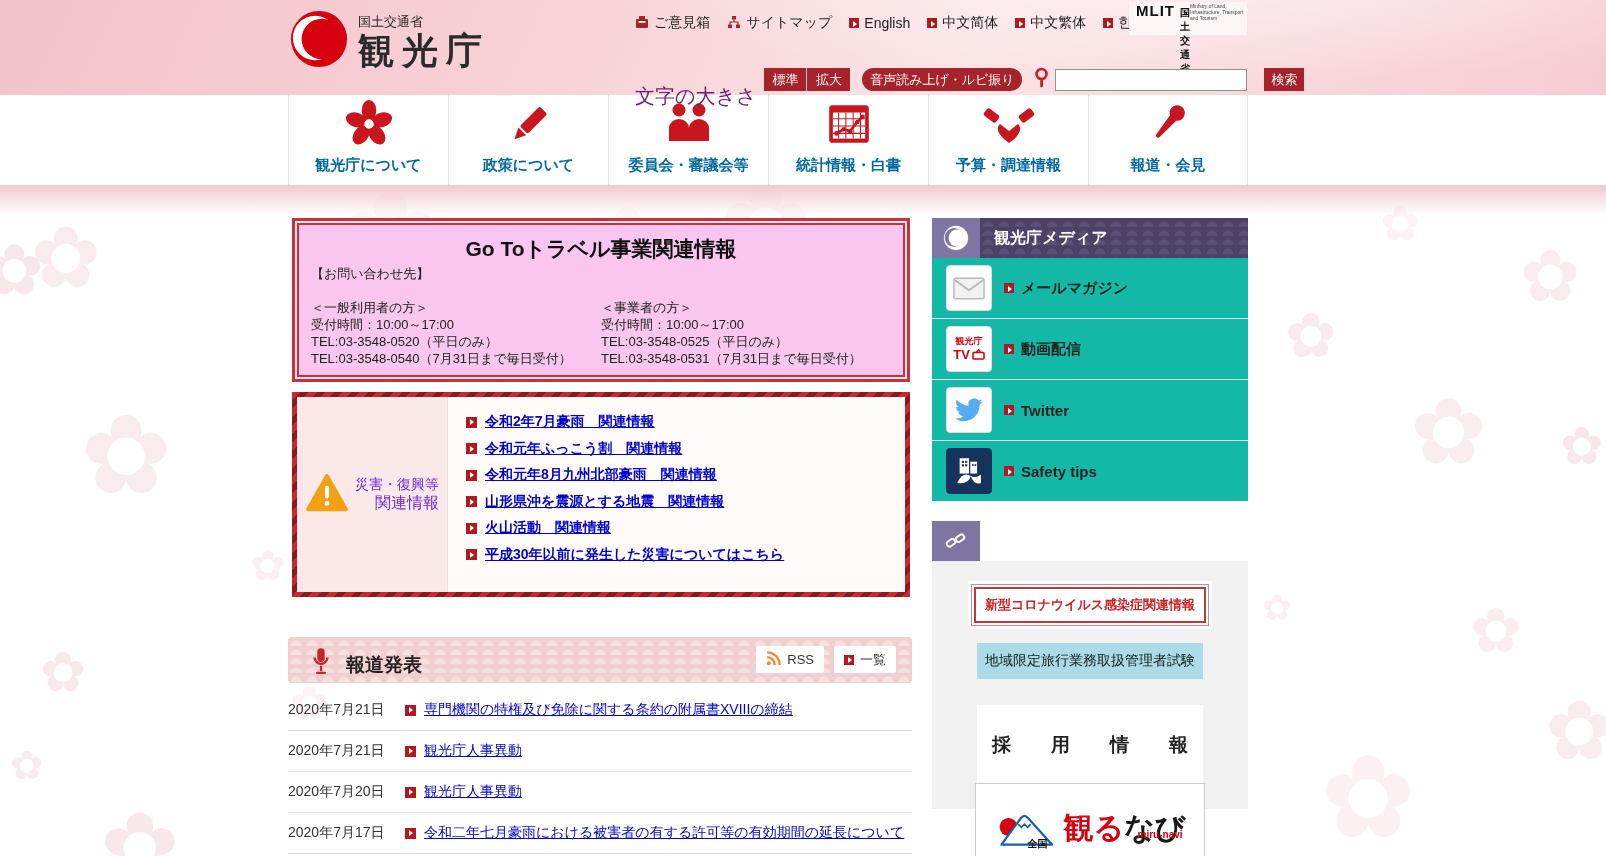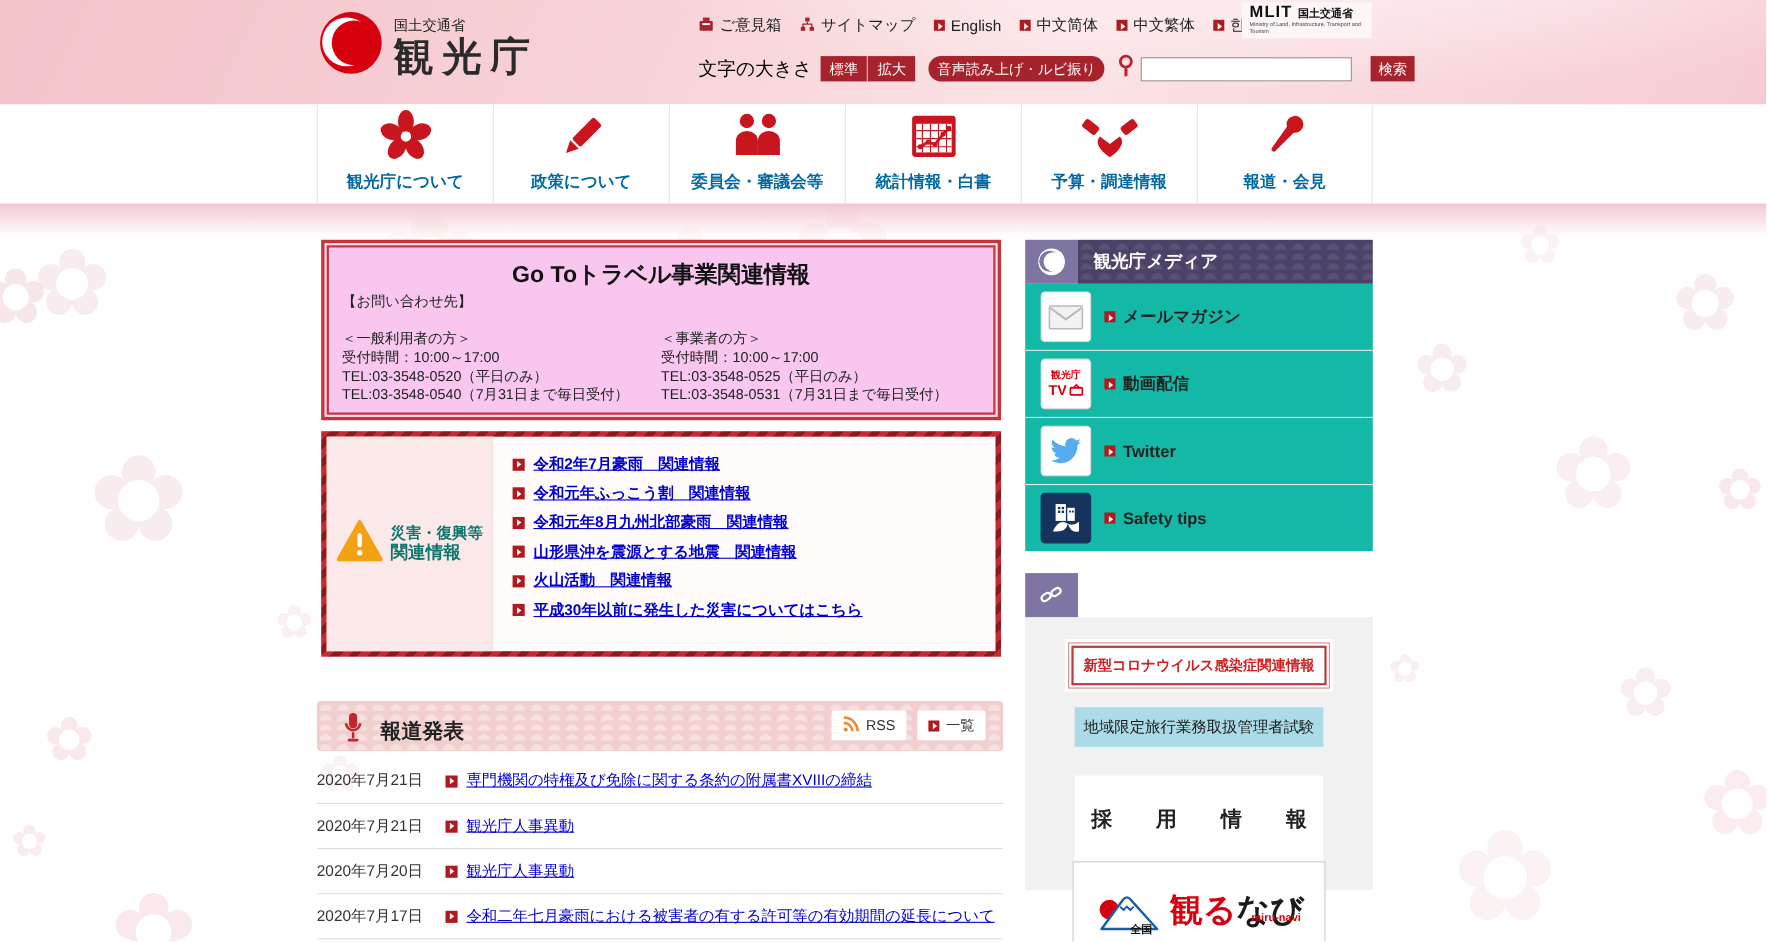--- a/index.html
+++ b/index.html
@@ -9,27 +9,27 @@
   .header-band{position:absolute;left:0;top:0;width:1606px;height:95px;
     background:linear-gradient(115deg,#f3c3ca 0%,#f7d2d6 35%,#fbe3e5 60%,#f6ccd3 100%);}
   .header-band::after{content:'';position:absolute;inset:0;
     background:radial-gradient(ellipse 900px 160px at 75% -30%,rgba(255,255,255,.55),transparent 70%);}
   .logo{position:absolute;left:290px;top:10px;display:flex;align-items:center;gap:10px;z-index:5;cursor:pointer;}
   .logo-text .min{display:block;font-size:13px;color:#222;margin-bottom:2px;}
   .logo-text .agy{display:block;font-size:36px;font-weight:bold;color:#2a2a2a;letter-spacing:8px;line-height:1;}
   .utility-nav{position:absolute;left:635px;top:14px;display:flex;align-items:center;gap:17px;font-size:14px;color:#222;z-index:5;}
   .utility-nav a{display:flex;align-items:center;gap:5px;color:#222;text-decoration:none;cursor:pointer;}
   .mlit-badge{position:absolute;left:1129px;top:2px;width:118px;height:33px;background:#fdf6f7;z-index:5;
-    display:flex;flex-direction:column;justify-content:flex-start;padding-left:7px;box-sizing:border-box;cursor:pointer;}
+    display:flex;flex-direction:row;justify-content:flex-end;padding-left:7px;box-sizing:border-box;cursor:pointer;}
   .mlit-top{display:flex;align-items:baseline;gap:5px;}
   .mlit-acronym{font-size:15px;font-weight:bold;letter-spacing:1px;color:#101010;}
   .mlit-name{font-size:10px;font-weight:bold;color:#101010;}
   .mlit-eng{font-size:5px;color:#444;margin-top:1px;}
   .size-row{position:absolute;left:635px;top:49px;display:flex;align-items:center;z-index:5;}
-  .size-label{font-size:17px;color:#000000;margin-right:8px;}
+  .size-label{font-size:20px;color:#701a75;margin-right:8px;margin-top:34px;}
   .btn-red{background:#a7232b;color:#fff;font-size:13px;border:none;cursor:pointer;
     height:23px;display:flex;align-items:center;justify-content:center;}
   .size-btn{width:43px;}
   .size-btn.first{border-right:1px solid rgba(255,255,255,.75);}
   .tts-btn{margin-left:12px;width:160px;border-radius:12px;}
   .mag{margin-left:12px;margin-right:6px;}
   .search-input{width:182px;height:20px;border:1px solid #9a8f90;background:#fff;font-size:13px;padding:0 4px;}
   .search-btn{margin-left:17px;width:40px;}
   
   .nav-band{position:absolute;left:0;top:95px;width:1606px;height:90px;background:#fff;}
@@ -48,21 +48,21 @@
   .goto-title{text-align:center;font-size:21px;font-weight:bold;color:#111;margin:4px 0 2px;}
   .goto-contact{font-size:13px;color:#222;}
   .goto-cols{display:flex;margin-top:16px;}
   .goto-col{width:50%;font-size:13px;line-height:17px;color:#222;}
   .goto-col div{white-space:nowrap;}
   .disaster{margin-left:4px;margin-top:10px;width:608px;height:195px;padding:5px;
     background:repeating-linear-gradient(135deg,#c42a2f 0 6px,#8e181d 6px 12px);}
   .disaster-inner{display:flex;height:100%;background:#fffbfb;}
   .disaster-label{width:150px;background:#fbe9e9;border-right:1px solid #eedcdc;display:flex;
     align-items:center;justify-content:center;gap:6px;}
-  .disaster-label .txt{font-weight:bold;color:#0f766e;line-height:1.25;}
+  .disaster-label .txt{font-weight:normal;color:#6d28d9;line-height:1.25;text-align:right;}
   .disaster-label .t1{font-size:14px;display:block;}
   .disaster-label .t2{font-size:16px;display:block;}
   .disaster-links{flex:1;padding:12px 0 0 18px;}
   .dlink{display:flex;align-items:center;gap:8px;height:26.5px;cursor:pointer;}
   .dlink a{font-size:14px;font-weight:bold;color:#0000cc;text-decoration:underline;}
   .press-head{margin-top:40px;width:624px;height:46px;border-radius:4px;position:relative;
     background-color:#f2cfcf;
     background-image:radial-gradient(circle at 50% 100%,rgba(255,255,255,.35) 5px,transparent 6px);
     background-size:16px 9px;}
   .press-title{position:absolute;left:22px;top:10px;display:flex;align-items:center;gap:14px;}

